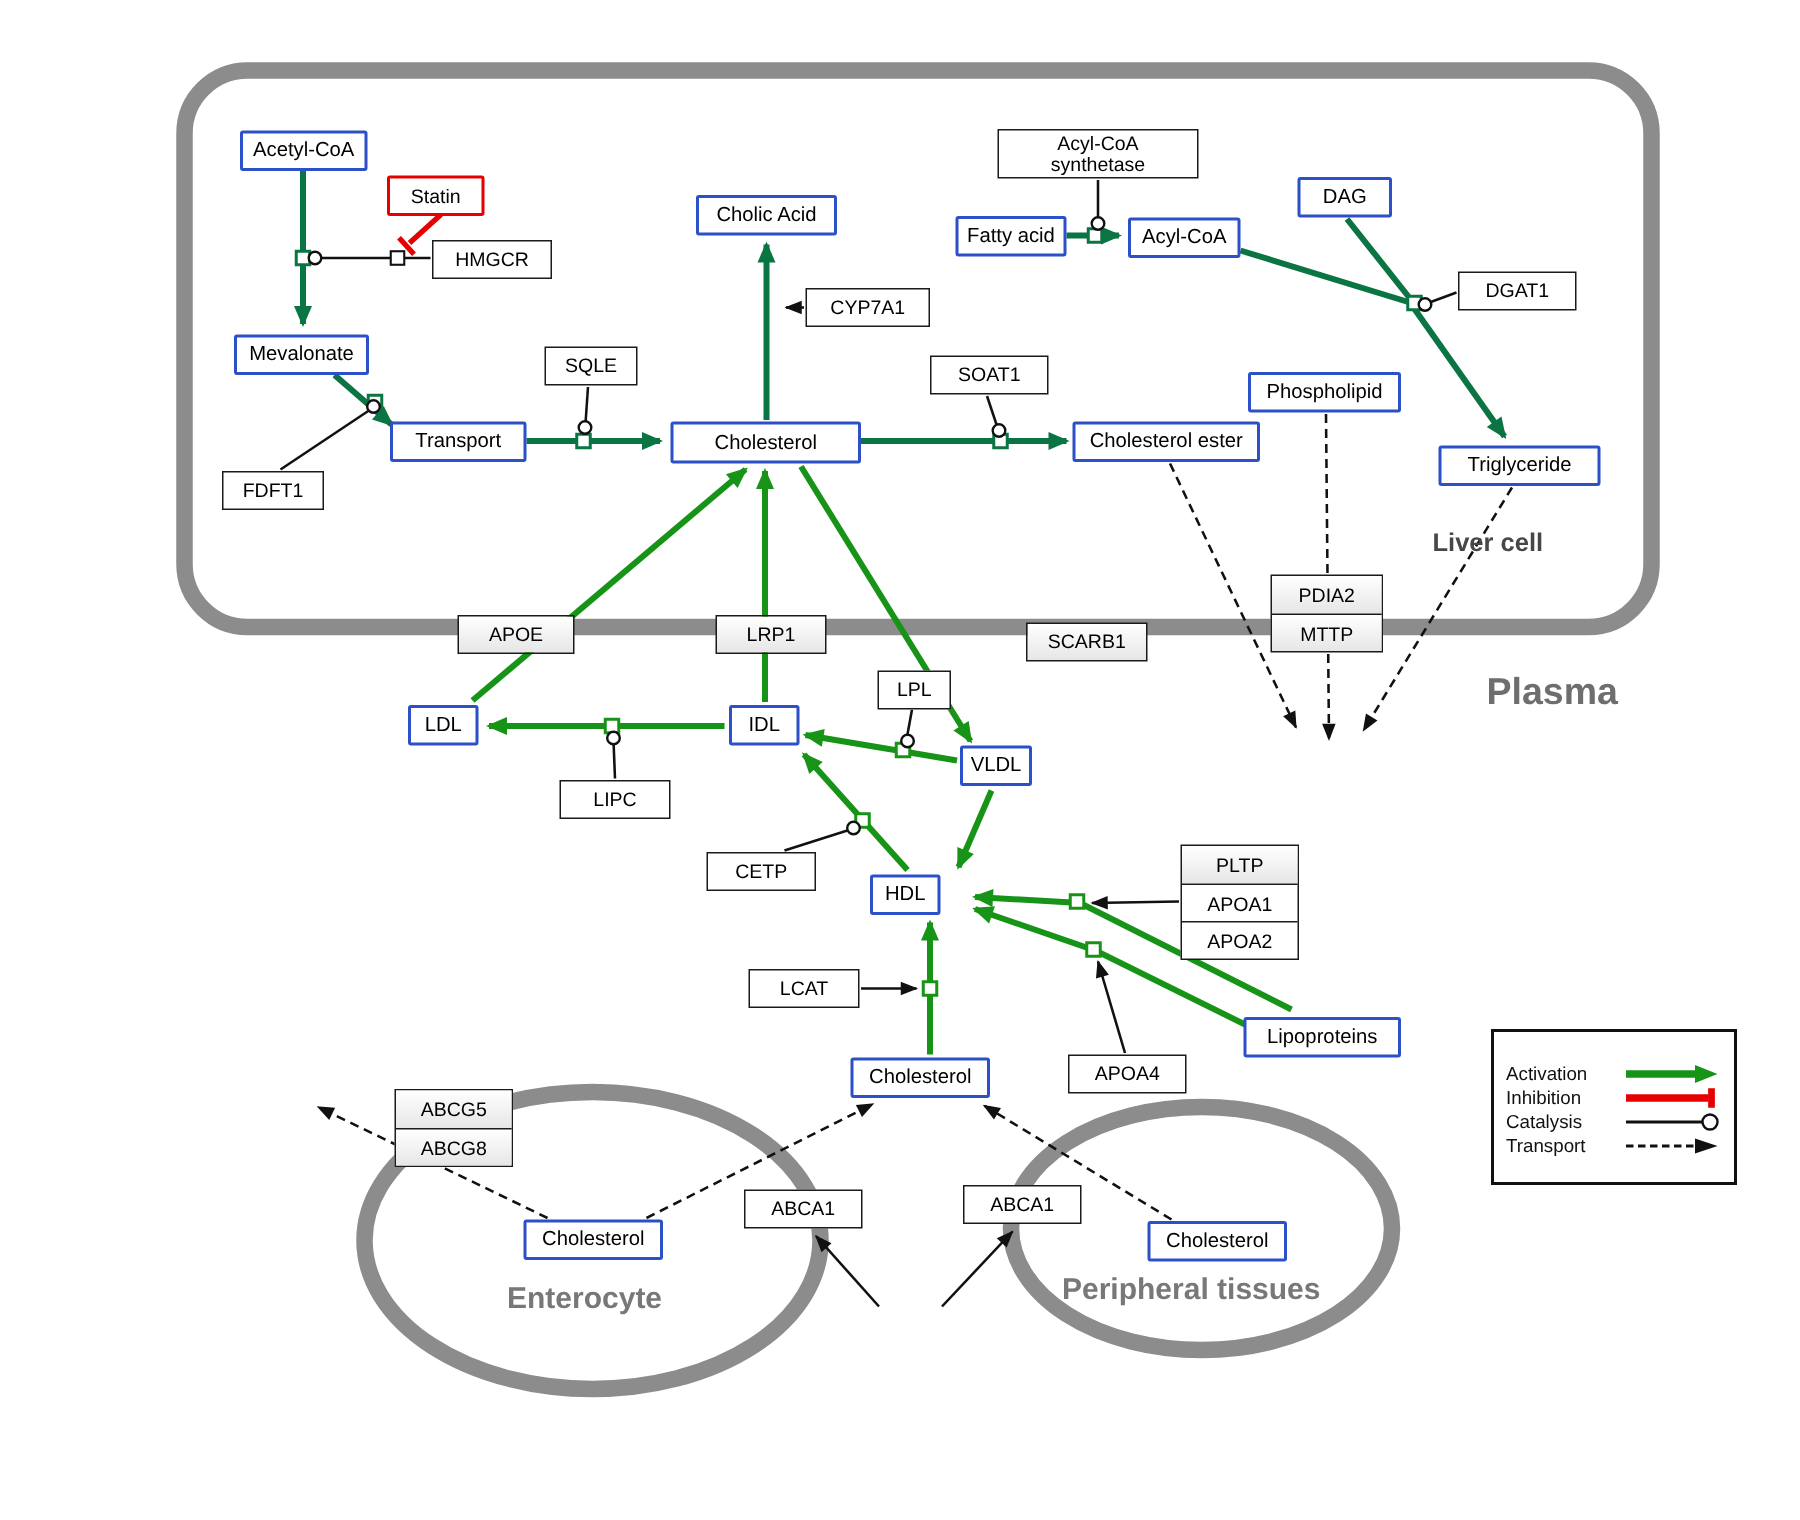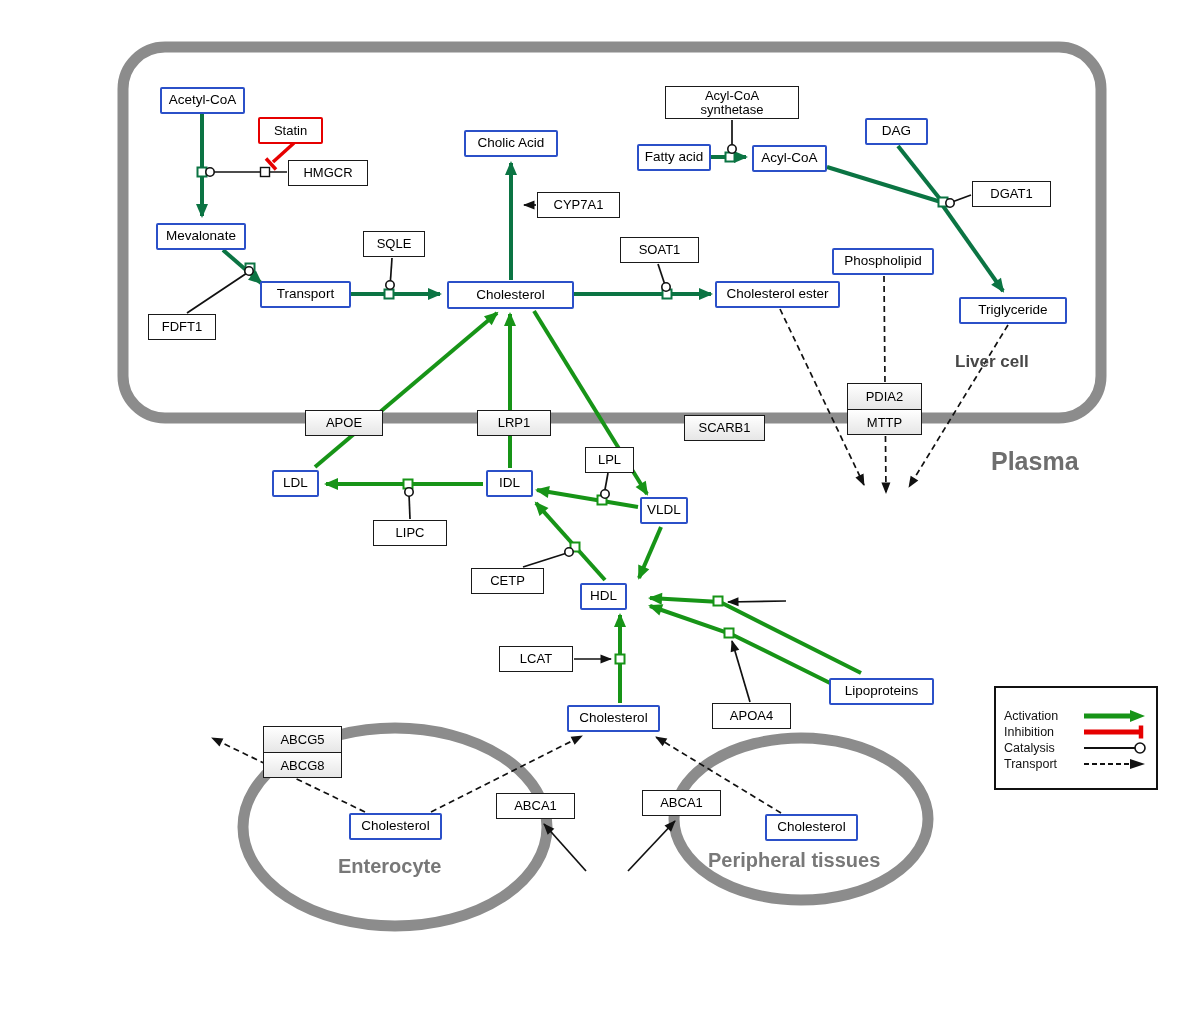--- a/index.html
+++ b/index.html
@@ -191,20 +191,25 @@
   <div class="n enz" style="left:471px;top:568px;width:73px;height:26px">CETP</div>
   <div class="n enz" style="left:499px;top:646px;width:74px;height:26px">LCAT</div>
   <div class="n enz" style="left:712px;top:703px;width:79px;height:26px">APOA4</div>
   <div class="n enz" style="left:496px;top:793px;width:79px;height:26px">ABCA1</div>
   <div class="n enz" style="left:642px;top:790px;width:79px;height:26px">ABCA1</div>
 
   <div class="stack" style="left:847px;top:383px;width:75px">
     <div class="cell shaded">PDIA2</div>
     <div class="cell shaded">MTTP</div>
   </div>
+  <div class="stack" style="left:787px;top:563px;width:79px">
+    <div class="cell shaded">PLTP</div>
+    <div class="cell">APOA1</div>
+    <div class="cell">APOA2</div>
+  </div>
   <div class="stack" style="left:263px;top:726px;width:79px">
     <div class="cell shaded">ABCG5</div>
     <div class="cell shaded">ABCG8</div>
   </div>
 
 
   <div class="legend">
     <div class="row">
       <span>Activation</span>
       <svg width="66" height="16">

